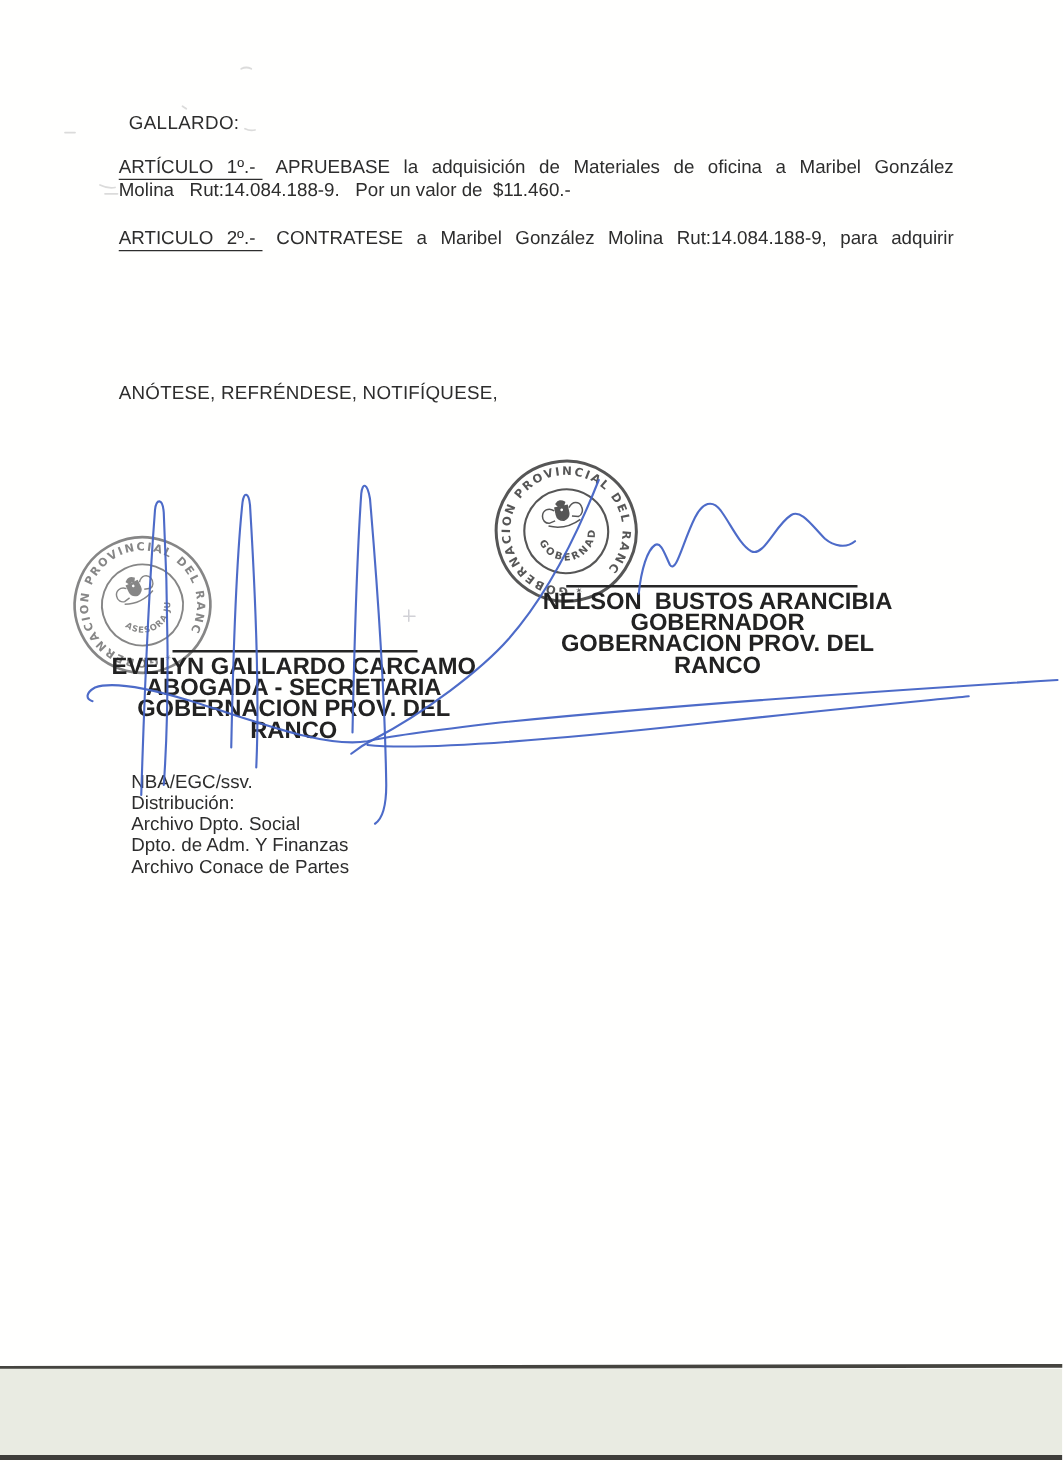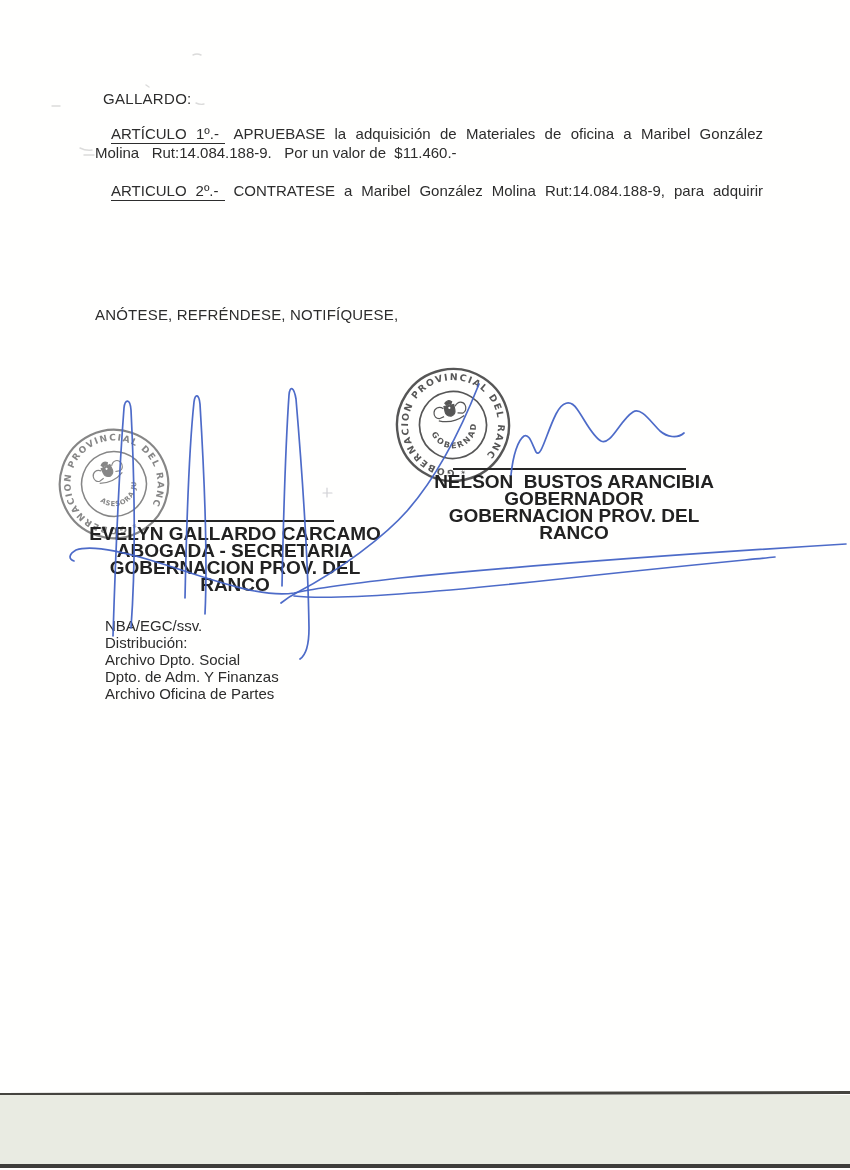--- a/index.html
+++ b/index.html
@@ -13,21 +13,21 @@
   .page{
     position:relative;width:850px;height:1170px;background:#fffffe;overflow:hidden;
     font-family:"Liberation Sans",sans-serif;color:var(--text-black);
   }
   
   .tblock{position:absolute;font-size:15px;line-height:19px;}
   .resuelvo{left:103px;top:89px;letter-spacing:.3px;}
   .para{left:95px;width:668px;}
   .p1{top:124px;} .p2{top:181px;} .p3{top:252px;}
   .closing{left:95px;top:305px;letter-spacing:.2px;}
-  .jline{text-align:justify;text-align-last:justify;margin-left:16px;}
+  .jline{text-align:justify;text-align-last:justify;}
   .lline{white-space:pre-wrap;}
   .art-label{border-bottom:1.4px solid #2d2d2d;padding-right:6px;padding-bottom:1px;}
   
   .sigblock{position:absolute;font-size:19px;font-weight:bold;line-height:17px;text-align:center;color:#222;}
   .sig-right{left:430px;top:468px;width:288px;}
   .sig-left{left:88px;top:520px;width:294px;}
   .sig-rule{border-top:2px solid #262626;height:0;margin-bottom:3px;}
   .sig-right .sig-rule{margin-left:23px;width:233px;}
   .sig-left  .sig-rule{margin-left:50px;width:196px;}
   .sig-name{white-space:pre;}
@@ -128,21 +128,21 @@
     <div class="sig-name">EVELYN GALLARDO CARCAMO</div>
     <div class="sig-title">ABOGADA - SECRETARIA</div>
     <div class="sig-org">GOBERNACION PROV. DEL RANCO</div>
   </div>
 
   <div class="footer-block">
     <div>NBA/EGC/ssv.</div>
     <div>Distribución:</div>
     <div>Archivo Dpto. Social</div>
     <div>Dpto. de Adm. Y Finanzas</div>
-    <div>Archivo Oficina de Partes</div>
+    <div>Archivo Conace de Partes</div>
   </div>
 
   <svg class="ink" width="850" height="1170" viewBox="0 0 850 1170">
 
     <path d="M113,636 C116,540 120,460 124,408 C125,399 130,398 131,410 C134,470 136,560 131,628"></path>
     <path d="M185,598 C187,500 191,430 194,402 C195,393 199,394 200,404 C204,470 208,550 205,614"></path>
     <path d="M282,586 C284,490 287,424 289,395 C290,385 294,387 296,399 C302,470 308,560 309,628 C309,646 306,655 300,659"></path>
 
     <path d="M511,475 C513,455 518,440 524,436 C529,433 532,444 536,452 C541,459 546,434 556,414 C562,402 570,399 577,409 C585,420 592,436 601,441 C611,446 620,420 633,412 C641,407 650,421 660,431 C667,437 677,439 684,433"></path>
 

